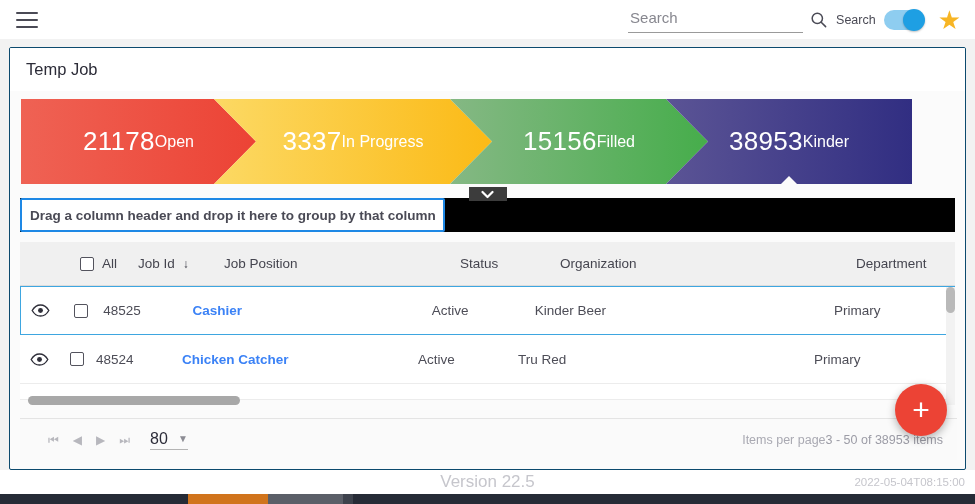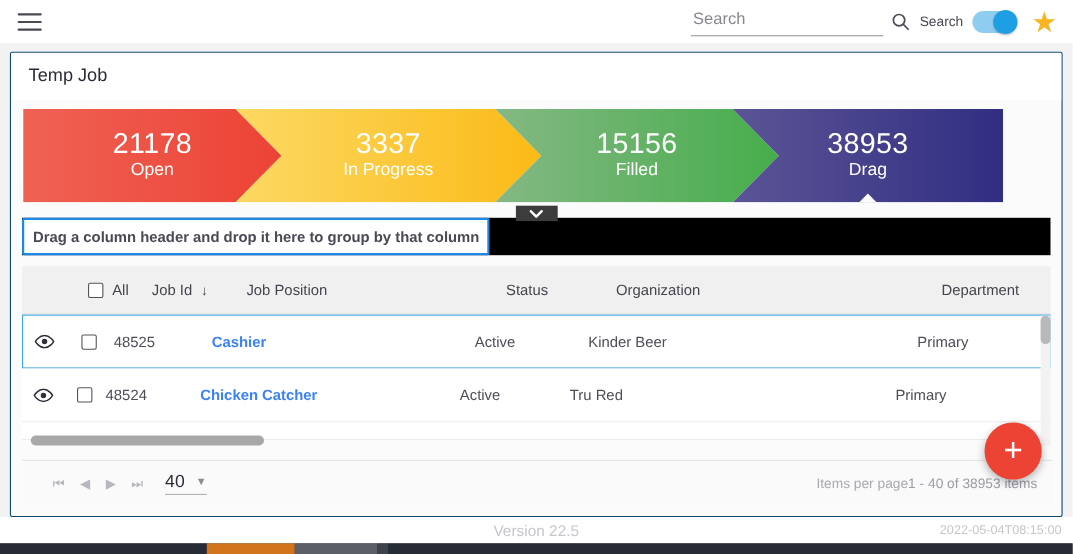--- a/index.html
+++ b/index.html
@@ -80,21 +80,21 @@
 
   
   .funnel-wrap {
     position: relative;
     margin: 8px 11px 0 11px;
     height: 85px;
   }
   .funnel { display: flex; height: 85px; }
   .seg {
     position: relative; height: 85px;
-    display: flex; flex-direction: column;
+    display: flex; flex-direction: row;
     align-items: center; justify-content: center;
     color: #fff; text-align: center;
   }
   .seg .num { font-size: 26px; line-height: 1.05; font-weight: 400; letter-spacing: .3px;}
   .seg .lab { font-size: 16px; line-height: 1.3; margin-top: 1px;}
   .seg-open      { width: 235px; background: linear-gradient(90deg,#ef6254 0%, #ec4335 100%); clip-path: polygon(0 0, calc(100% - 42px) 0, 100% 50%, calc(100% - 42px) 100%, 0 100%);}
   .seg-prog      { width: 278px; margin-left: -42px; background: linear-gradient(90deg,#fcd964 0%, #fbba16 100%); clip-path: polygon(0 0, calc(100% - 42px) 0, 100% 50%, calc(100% - 42px) 100%, 0 100%, 42px 50%);}
   .seg-filled    { width: 258px; margin-left: -42px; background: linear-gradient(90deg,#85b884 0%, #46ad4b 100%); clip-path: polygon(0 0, calc(100% - 42px) 0, 100% 50%, calc(100% - 42px) 100%, 0 100%, 42px 50%);}
   .seg-total     { width: 246px; margin-left: -42px; background: linear-gradient(90deg,#5b5495 0%, #312e82 100%); clip-path: polygon(0 0, 100% 0, 100% 100%, 0 100%, 42px 50%);}
   .seg-total .notch {
@@ -209,21 +209,21 @@
   .pg-ipp { font-size: 12.5px; color:#a9a9b2; }
   .pg-count { font-size: 12.5px; color:#9c9ca6; }
 
   
   .footer {
     position: absolute; left: 0; bottom: 10px;
     width: 975px; height: 24px;
     background: #fff;
     display:flex; align-items:center;
   }
-  .footer .ver { margin: 4px auto; font-size: 14px; color:#c6c6cc;text-align:center; }
+  .footer .ver { margin: 4px auto; font-size: 17px; color:#c6c6cc;text-align:center; }
   .footer .ts { position:absolute; right: 10px; font-size: 11.5px; color:#c6c6cc; }
 
   
   .taskbar {
     position: absolute; left: 0; bottom: 0;
     width: 975px; height: 10px; background: #262b36;
     display:flex; align-items:stretch;
   }
   .tb-seg { height: 10px; }
 </style>
@@ -274,21 +274,21 @@
         <div class="lab">In Progress</div>
       </div>
 
       <div class="seg seg-filled">
         <div class="num">15156</div>
         <div class="lab">Filled</div>
       </div>
 
       <div class="seg seg-total">
         <div class="num">38953</div>
-        <div class="lab">Drag</div>
+        <div class="lab">Kinder</div>
         <div class="notch"></div>
       </div>
 
     </div>
 
     <div class="collapse-btn">
       <svg width="13" height="9" viewBox="0 0 13 9" fill="none" stroke="#ffffff" stroke-width="2.2">
         <polyline points="1.5,2 6.5,7 11.5,2" stroke-linecap="round" stroke-linejoin="round"></polyline>
       </svg>
     </div>
@@ -365,26 +365,26 @@
   </div>
 
   <div class="pager">
     <div class="pg-arrows">
       <span class="pg-arrow">⏮</span>
       <span class="pg-arrow">◀</span>
       <span class="pg-arrow">▶</span>
       <span class="pg-arrow">⏭</span>
     </div>
     <div class="pg-size">
-      <span class="val">40</span>
+      <span class="val">80</span>
       <span class="caret">▼</span>
     </div>
     <div class="pg-right">
       <span class="pg-ipp">Items per page</span>
-      <span class="pg-count">1 - 40 of 38953 items</span>
+      <span class="pg-count">3 - 50 of 38953 items</span>
     </div>
   </div>
 
 </div>
 
 <div class="footer">
   <span class="ver">Version 22.5</span>
   <span class="ts">2022-05-04T08:15:00</span>
 </div>
 

